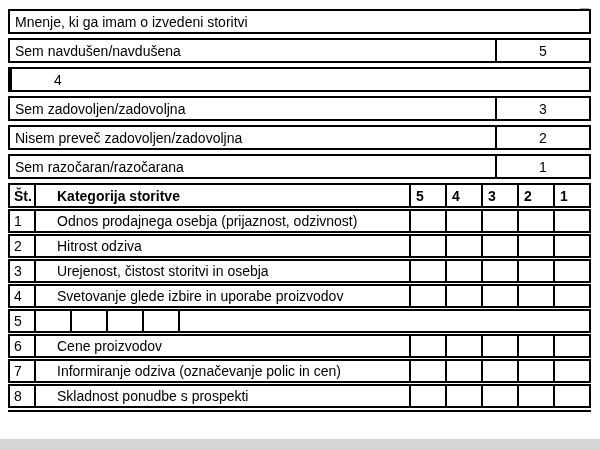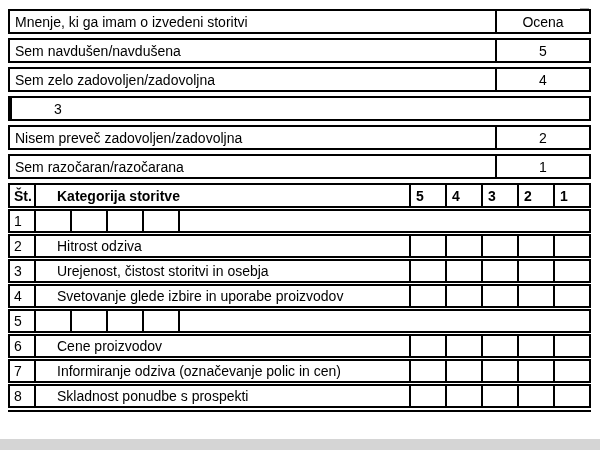--- a/index.html
+++ b/index.html
@@ -97,32 +97,31 @@
 
 <div class="page">
 
   <div class="sheet">
 
     <div class="title-shadow"></div>
 
 
     <div class="row t1">
       <div class="cell text">Mnenje, ki ga imam o izvedeni storitvi</div>
-      <div class="cell score">Ocena</div>
     </div>
 
     <div class="row t1">
       <div class="cell text">Sem navdušen/navdušena</div>
       <div class="cell score">5</div>
     </div>
     <div class="row t1">
-      <div class="cell text">Sem zelo zadovoljen/zadovoljna</div>
       <div class="cell score">4</div>
     </div>
     <div class="row t1">
+      <div class="cell text">Sem zadovoljen/zadovoljna</div>
       <div class="cell score">3</div>
     </div>
     <div class="row t1">
       <div class="cell text">Nisem preveč zadovoljen/zadovoljna</div>
       <div class="cell score">2</div>
     </div>
     <div class="row t1">
       <div class="cell text">Sem razočaran/razočarana</div>
       <div class="cell score">1</div>
     </div>
@@ -132,20 +131,21 @@
       <div class="cell cat">Kategorija storitve</div>
       <div class="cell rate">5</div>
       <div class="cell rate">4</div>
       <div class="cell rate">3</div>
       <div class="cell rate">2</div>
       <div class="cell rate">1</div>
     </div>
 
     <div class="row t2">
       <div class="cell num">1</div>
+      <div class="cell cat">Odnos prodajnega osebja (prijaznost, odzivnost)</div>
       <div class="cell rate"></div>
       <div class="cell rate"></div>
       <div class="cell rate"></div>
       <div class="cell rate"></div>
       <div class="cell rate"></div>
     </div>
     <div class="row t2">
       <div class="cell num">2</div>
       <div class="cell cat">Hitrost odziva</div>
       <div class="cell rate"></div>

